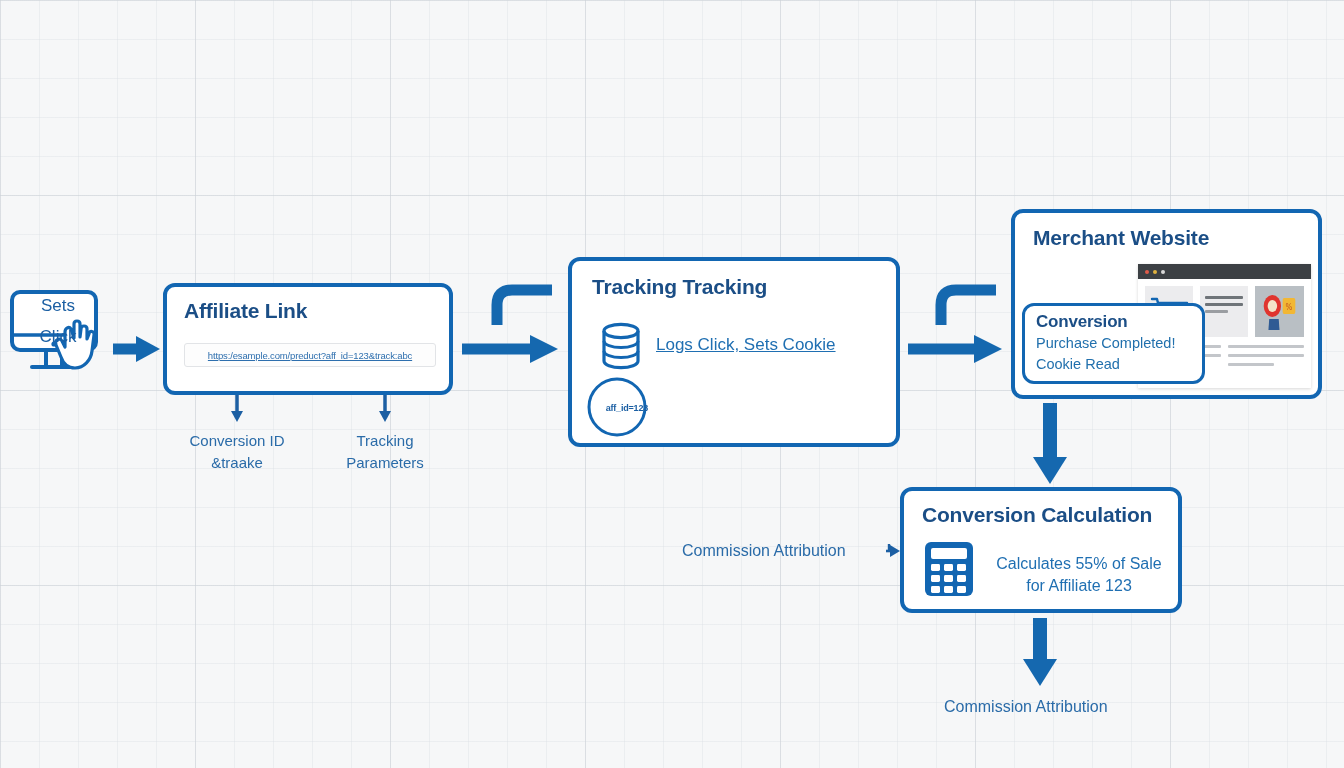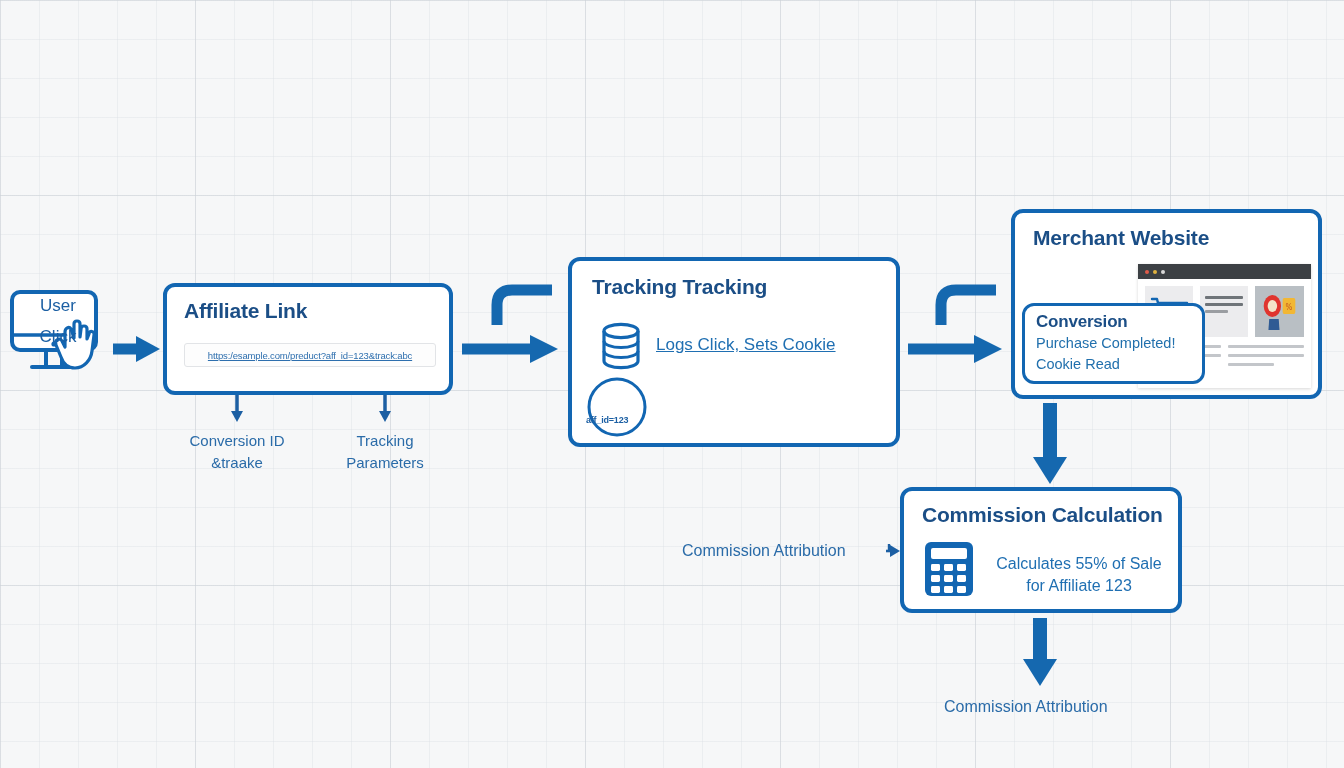--- a/index.html
+++ b/index.html
@@ -199,21 +199,21 @@
       <path d="M24,79 L68,79" stroke="#1266b2" stroke-width="4" stroke-linecap="round"></path>
 
       <g>
         <path d="M57,44 C57,40 61,38 63,41 L66,50 L66,36 C66,32 72,32 72,36 L72,49
                  L73,41 C73,37 79,37 79,41 L79,51
                  L81,46 C81,42 87,43 86,47 L84,63 C83,72 76,80 67,80
                  C60,80 55,75 53,69 L48,57 C46,52 52,49 54,53 L57,59 z" fill="#ffffff" stroke="#1266b2" stroke-width="3.2" stroke-linejoin="round"></path>
       </g>
     </svg>
     <div class="abs" style="left:22px;top:8px;width:56px;text-align:center;line-height:1.12;">
-      <div style="font-size:17px;color:#1b5fa3;font-weight:500;">User</div>
+      <div style="font-size:17px;color:#1b5fa3;font-weight:500;">Sets</div>
       <div style="font-size:17px;color:#1b5fa3;font-weight:500;margin-top:12px;">Click</div>
     </div>
   </div>
 
   <div class="card" id="affiliate-link">
     <div class="card-title">Affiliate Link</div>
     <div class="url-chip">
       <span>https:/esample.com/preduct?aff_id=123&amp;track:abc</span>
     </div>
   </div>
@@ -235,21 +235,21 @@
       <path d="M9,11 L9,41 C9,44.6 16.6,47.6 26,47.6 C35.4,47.6 43,44.6 43,41 L43,11" fill="none" stroke="#1266b2" stroke-width="3.2"></path>
       <path d="M9,21 C9,24.6 16.6,27.6 26,27.6 C35.4,27.6 43,24.6 43,21" fill="none" stroke="#1266b2" stroke-width="3"></path>
       <path d="M9,31 C9,34.6 16.6,37.6 26,37.6 C35.4,37.6 43,34.6 43,31" fill="none" stroke="#1266b2" stroke-width="3"></path>
     </svg>
 
     <div id="tp-logs">Logs Click, Sets Cookie</div>
 
     <svg class="abs" style="left:14px;top:115px;" width="62" height="62" viewBox="0 0 62 62">
       <circle cx="31" cy="31" r="28" fill="none" stroke="#1266b2" stroke-width="3"></circle>
     </svg>
-    <div class="abs" style="left:14px;top:128px;width:62px;height:62px;display:flex;align-items:center;justify-content:flex-start;">
+    <div class="abs" style="left:14px;top:116px;width:62px;height:62px;display:flex;align-items:center;justify-content:flex-end;">
       <span style="font-size:9px;color:#1b5fa3;font-weight:bold;letter-spacing:-0.2px;">aff_id=123</span>
     </div>
   </div>
 
   <div class="card" id="merchant-website">
     <div class="card-title">Merchant Website</div>
 
     <div class="browser-mock">
       <div class="bm-bar">
         <span class="bm-dot" style="background:#e05b4a;"></span>
@@ -296,21 +296,21 @@
     </div>
   </div>
 
   <div class="card" id="conversion">
     <div class="card-title">Conversion</div>
     <div class="conv-line">Purchase Completed!</div>
     <div class="conv-line">Cookie Read</div>
   </div>
 
   <div class="card" id="commission-calc">
-    <div class="card-title">Commission Calculation</div>
+    <div class="card-title">Conversion Calculation</div>
 
     <svg class="abs" style="left:19px;top:49px;" width="52" height="58" viewBox="0 0 52 58">
       <rect x="2" y="2" width="48" height="54" rx="6" ry="6" fill="#1266b2"></rect>
       <rect x="8" y="8" width="36" height="11" rx="2" ry="2" fill="#ffffff"></rect>
       <g fill="#ffffff">
         <rect x="8" y="24" width="9" height="7" rx="1.4"></rect>
         <rect x="21" y="24" width="9" height="7" rx="1.4"></rect>
         <rect x="34" y="24" width="9" height="7" rx="1.4"></rect>
         <rect x="8" y="35" width="9" height="7" rx="1.4"></rect>
         <rect x="21" y="35" width="9" height="7" rx="1.4"></rect>

